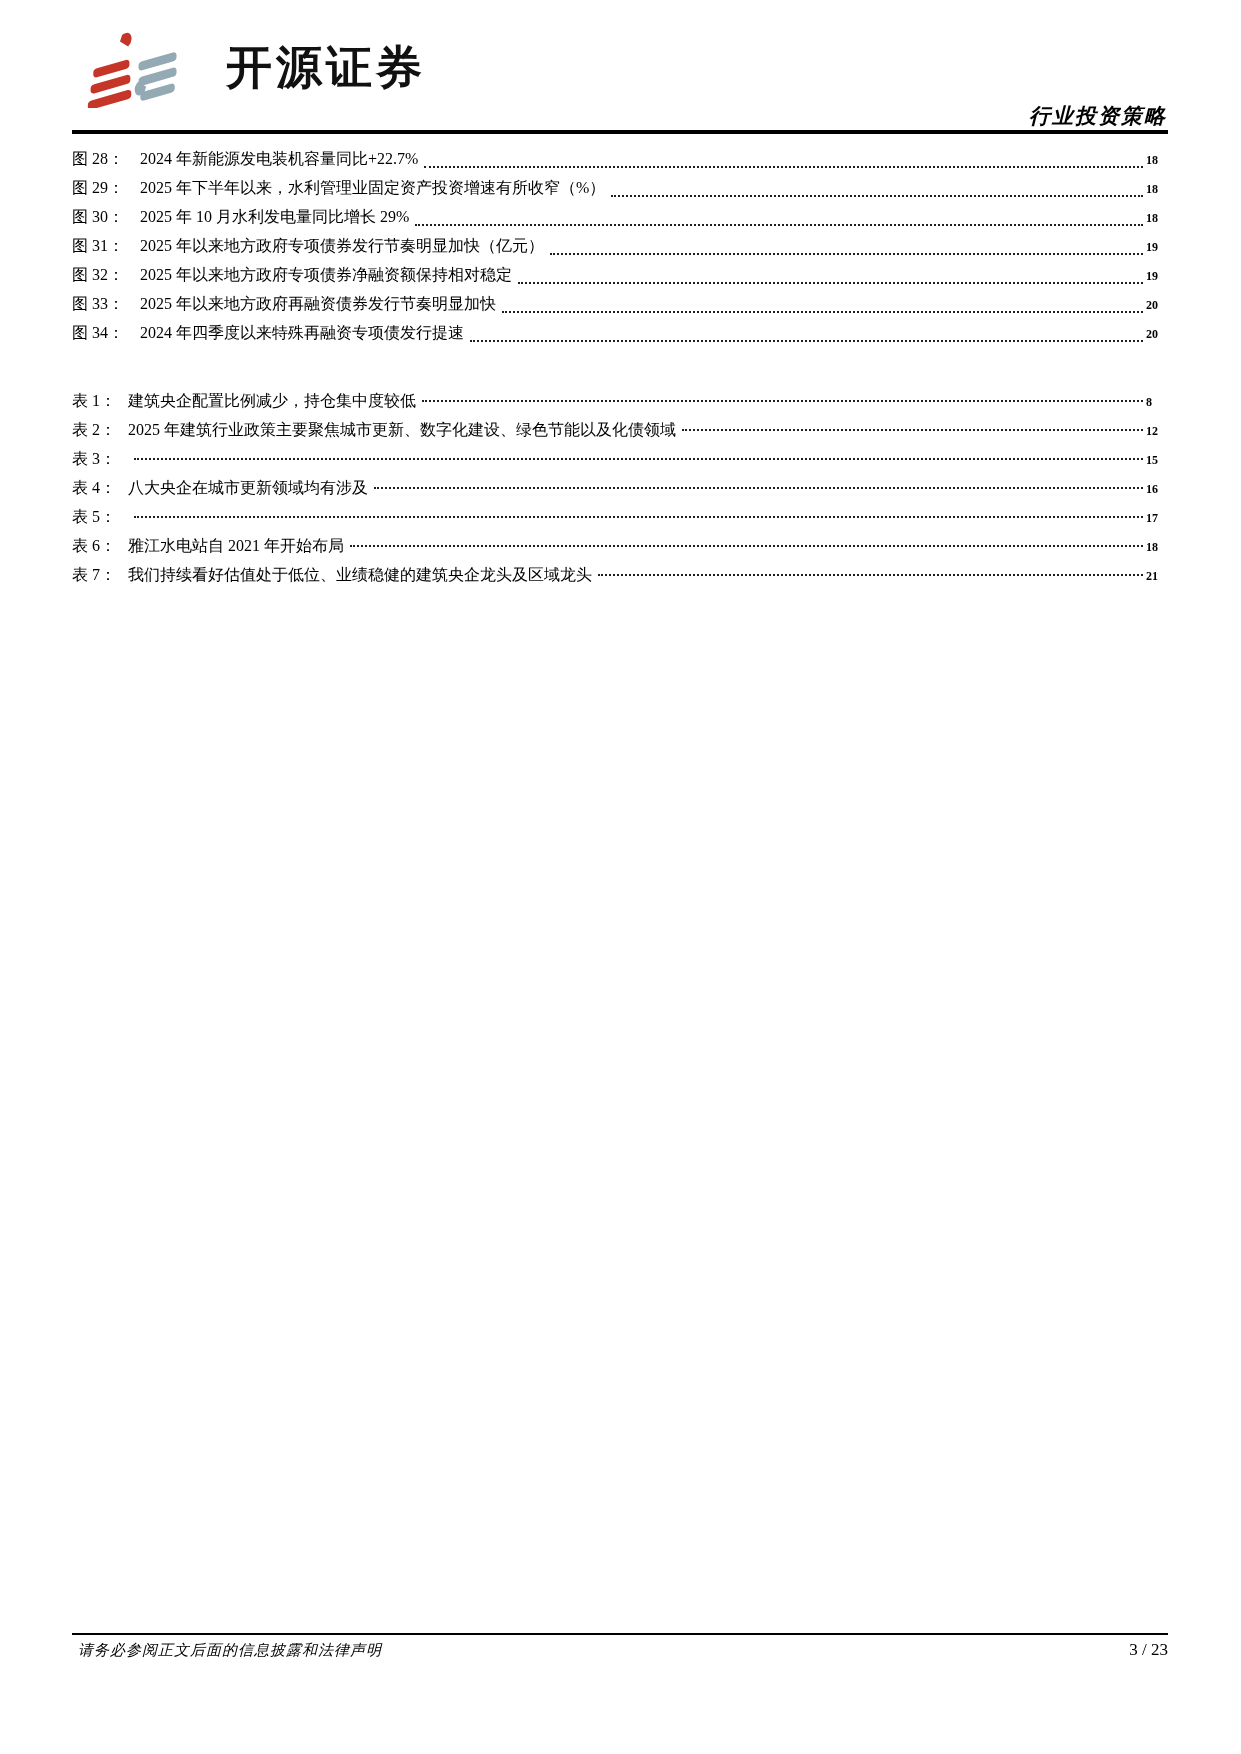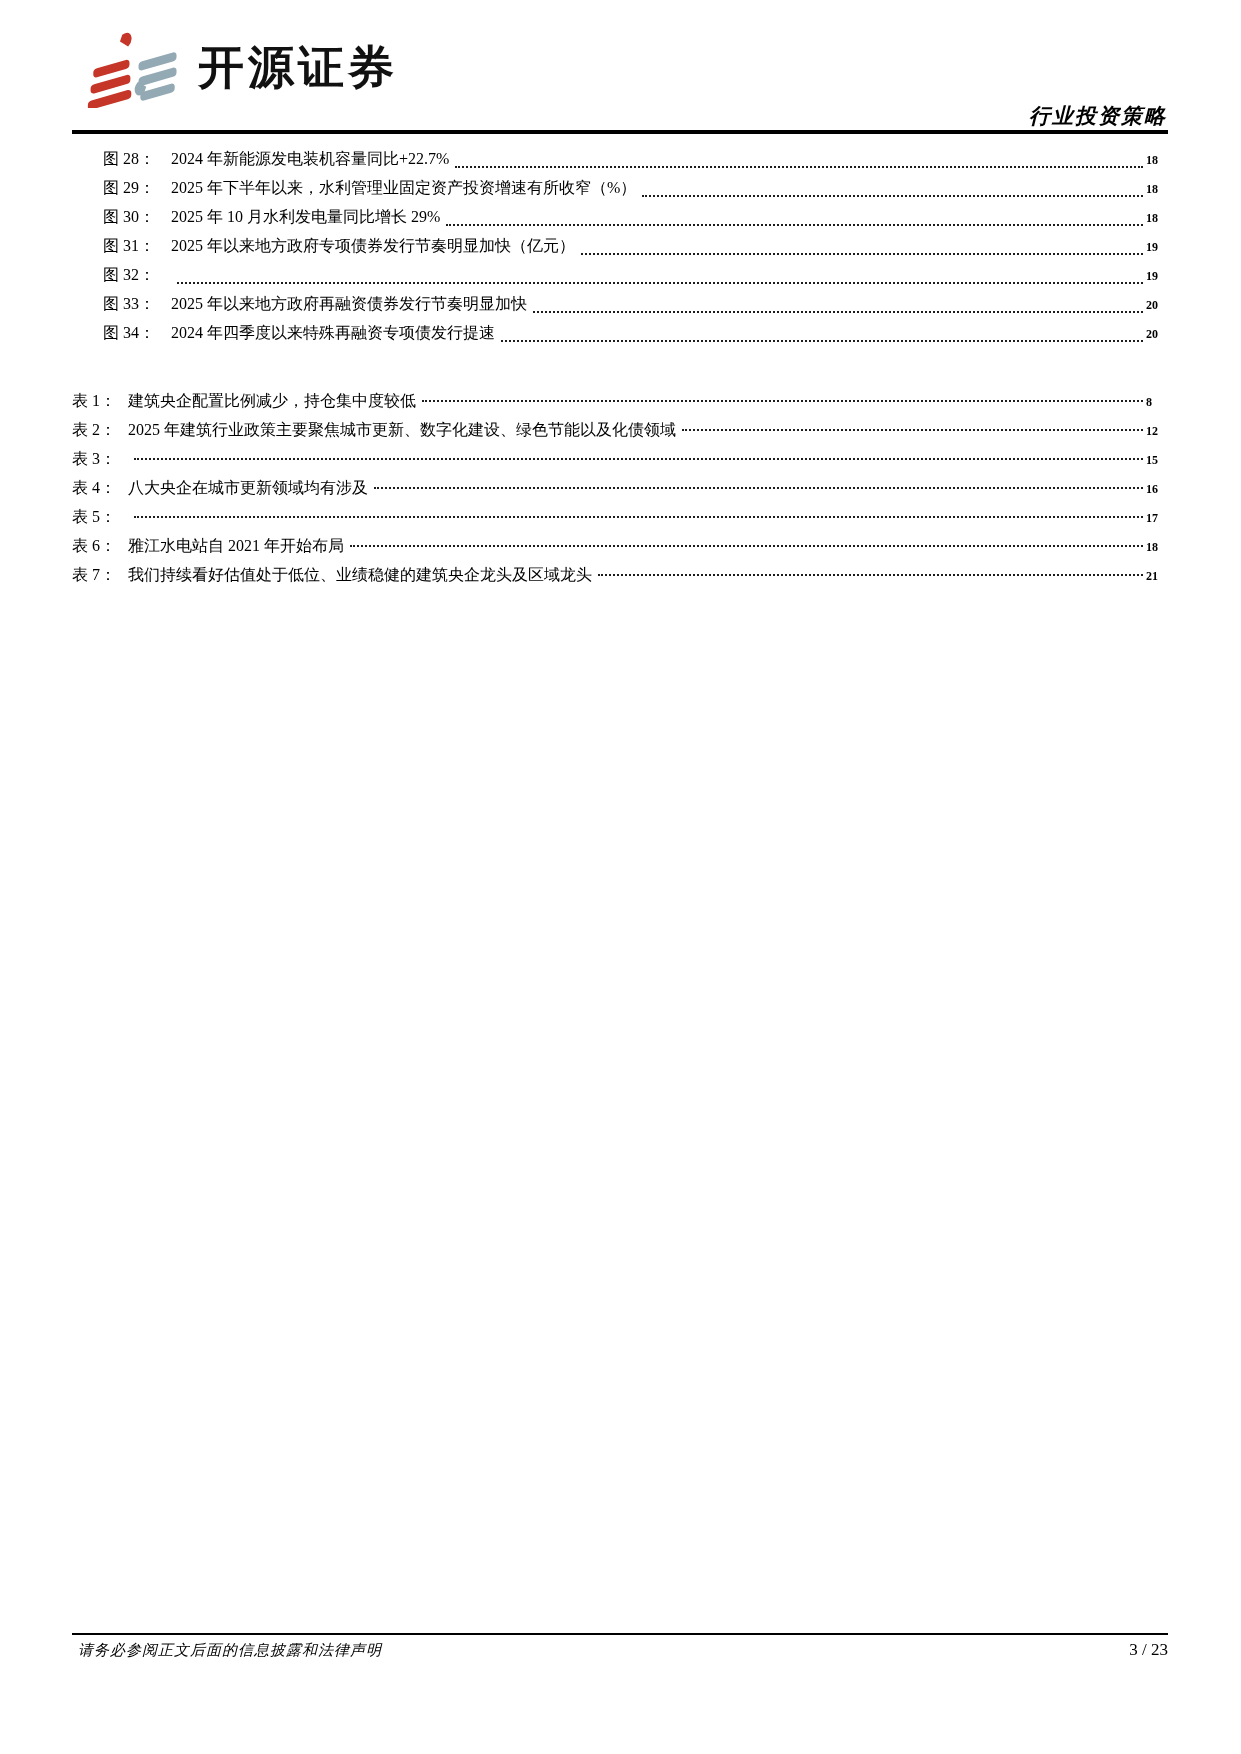--- a/index.html
+++ b/index.html
@@ -24,20 +24,21 @@
   }
   .logo-mark { width: 104px; height: 76px; display: block; }
   .logo-text {
     font-family: "DejaVu Sans", sans-serif;
     font-weight: 900;
     font-size: 46px;
     letter-spacing: 4px;
     color: #111;
     line-height: 1;
     padding-bottom: 6px;
+    margin-left: 28px;
   }
   .report-type {
     position: absolute;
     right: 74px;
     top: 102px;
     font-size: 21px;
     font-weight: bold;
     font-style: italic;
     letter-spacing: 2px;
   }
@@ -60,21 +61,21 @@
   .toc-tables  { top: 378px; }
   .toc-row {
     display: flex;
     align-items: baseline;
     height: 29px;
     font-size: 16px;
     line-height: 29px;
     white-space: nowrap;
   }
   .toc-label { flex: 0 0 auto; }
-  .toc-figures .toc-label { width: 68px; margin-left: 31px; }
+  .toc-figures .toc-label { width: 68px; }
   .toc-tables  .toc-label { width: 56px; margin-top: 8px; }
   .toc-title { flex: 0 0 auto; }
   .toc-dots {
     flex: 1 1 auto;
     min-width: 18px;
     border-bottom: 2px dotted #1c1c1c;
     margin: 0 3px 5px 6px;
     align-self: flex-end;
   }
   .toc-page {
@@ -162,20 +163,21 @@
     <span class="toc-page">18</span>
   </div>
   <div class="toc-row">
     <span class="toc-label">图 31：</span>
     <span class="toc-title">2025 年以来地方政府专项债券发行节奏明显加快（亿元）</span>
     <span class="toc-dots"></span>
     <span class="toc-page">19</span>
   </div>
   <div class="toc-row">
     <span class="toc-label">图 32：</span>
+    <span class="toc-title">2025 年以来地方政府专项债券净融资额保持相对稳定</span>
     <span class="toc-dots"></span>
     <span class="toc-page">19</span>
   </div>
   <div class="toc-row">
     <span class="toc-label">图 33：</span>
     <span class="toc-title">2025 年以来地方政府再融资债券发行节奏明显加快</span>
     <span class="toc-dots"></span>
     <span class="toc-page">20</span>
   </div>
   <div class="toc-row">

